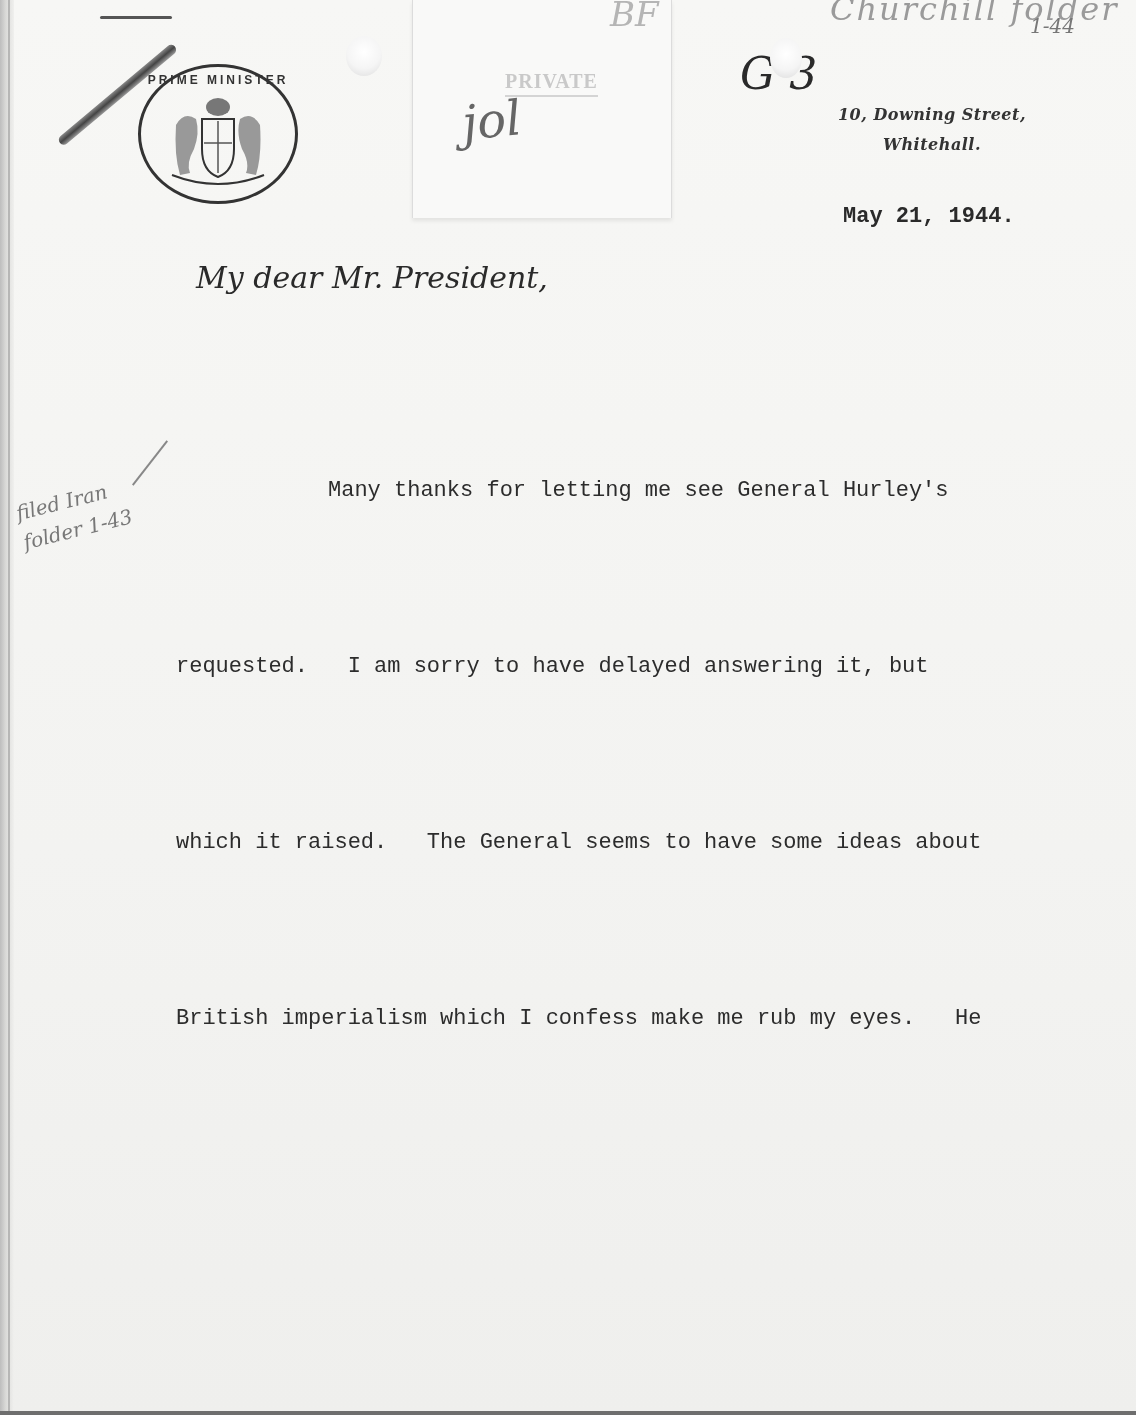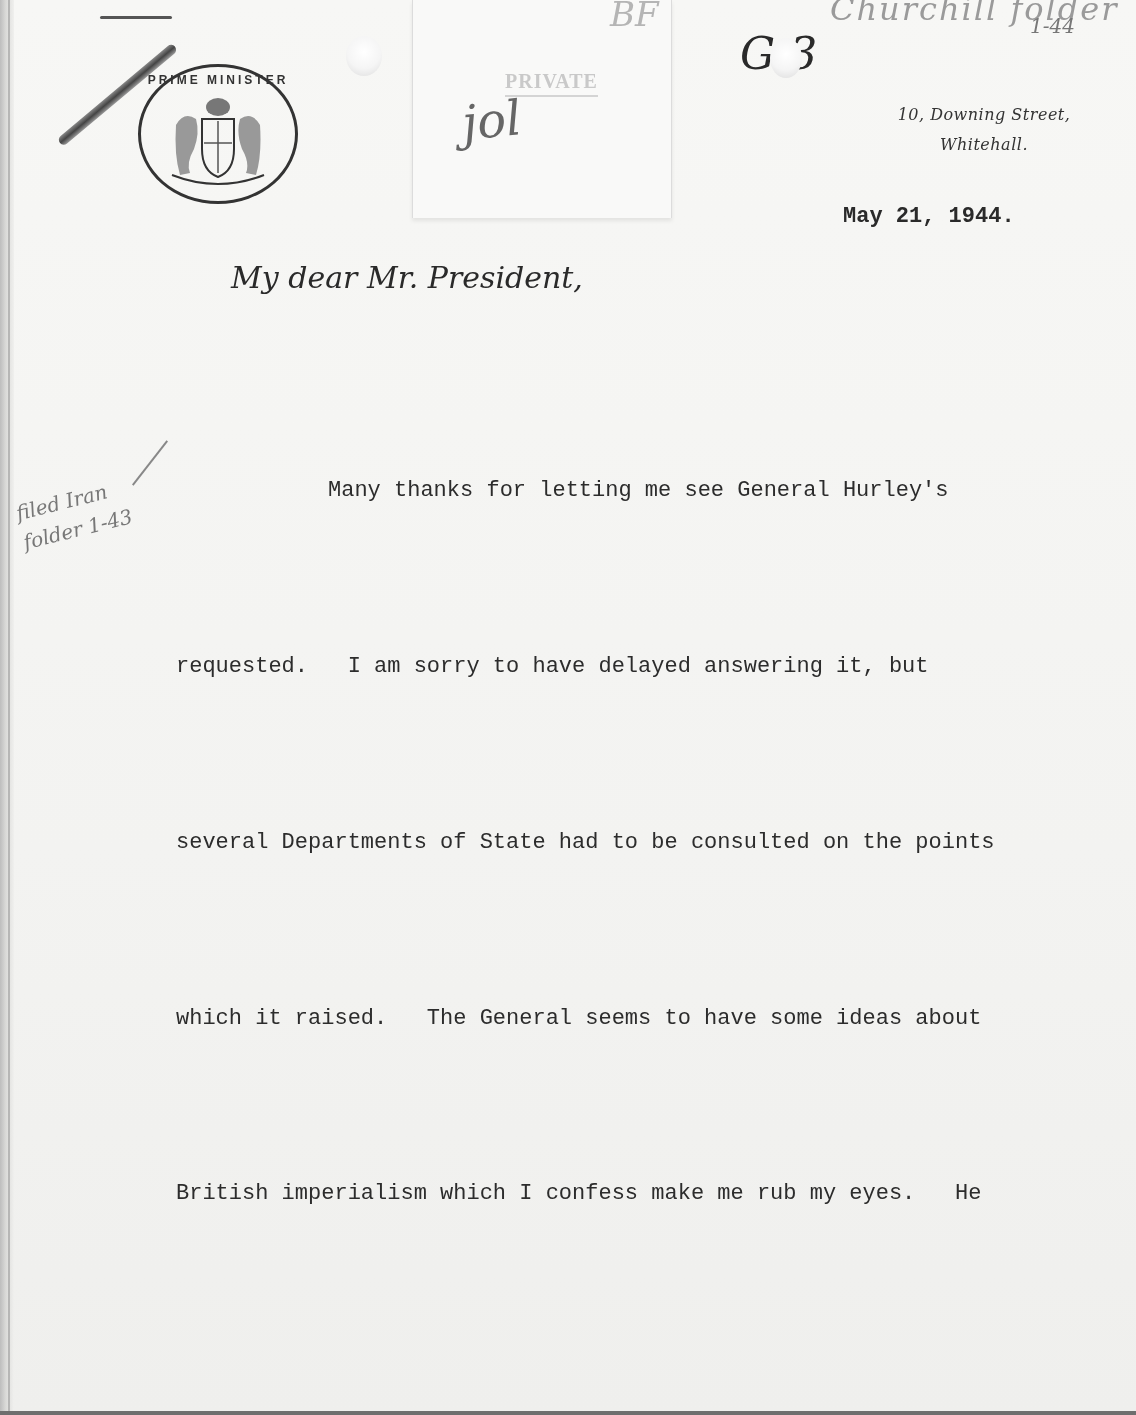--- a/index.html
+++ b/index.html
@@ -56,40 +56,40 @@
       position: absolute; left: 138px; top: 64px; width: 154px; height: 134px;
       border: 3px solid #333; border-radius: 50%;
     }
     .seal-text {
       position: absolute; left: 0; top: 6px; width: 100%; text-align: center;
       font-family: "Liberation Sans", "DejaVu Sans", sans-serif;
       font-size: 12px; letter-spacing: 3px; color: #333; font-weight: bold;
     }
     .seal svg { position: absolute; left: 17px; top: 18px; }
     .address {
-      position: absolute; left: 879px; top: 100px; width: 210px; text-align: center;
+      position: absolute; left: 827px; top: 100px; width: 210px; text-align: center;
       font-family: "DejaVu Serif", "Liberation Serif", serif; font-size: 16px; color: #333; line-height: 30px;
-      font-weight: normal;
+      font-weight: bold;
     }
     .address div { font-style: italic; letter-spacing: .5px; }
     .date {
       position: absolute; left: 843px; top: 204px;
       font-size: 22px; color: #2a2a2a; font-weight: bold;
     }
     .hand {
       position: absolute;
       font-family: "DejaVu Serif", "Liberation Serif", serif;
       font-style: italic; color: #3a3a3a;
     }
-    .hand.g3 { left: 740px; top: 28px; font-size: 44px; color: #2a2a2a; }
+    .hand.g3 { left: 740px; top: 48px; font-size: 44px; color: #2a2a2a; }
     .hand.jol { left: 462px; top: 92px; font-size: 48px; color: #666; transform: rotate(-6deg); }
     .hand.top1 { left: 610px; top: -6px; font-size: 34px; color: #b5b5b5; }
     .hand.top2 { left: 830px; top: -10px; font-size: 32px; color: #9a9a9a; letter-spacing: 2px; }
     .hand.top3 { left: 1030px; top: 14px; font-size: 20px; color: #777; }
-    .hand.salutation { left: 196px; top: 260px; font-size: 30px; color: #2a2a2a; margin-left: 35px; }
+    .hand.salutation { left: 196px; top: 260px; font-size: 30px; color: #2a2a2a; }
     .hand.margin { left: 18px; top: 480px; font-size: 20px; color: #777; line-height: 30px; transform: rotate(-14deg); }
     .margin-stroke {
       position: absolute; left: 122px; top: 462px; width: 56px; height: 2px; background: #888; transform: rotate(-52deg);
     }
     .body-text {
       position: absolute; left: 176px; top: 345px; width: 960px;
       font-size: 22px; line-height: 58.6px; white-space: pre; color: #2c2c2c;
     }
     .body-text .line { height: 58.6px; }
     .body-text .indent { padding-left: 152px; }
@@ -137,21 +137,20 @@
   <div class="date">May 21, 1944.</div>
 
   <div class="hand salutation">My dear Mr. President,</div>
 
   <div class="margin-stroke"></div>
   <div class="hand margin" style="width:150px; white-space:normal;">filed Iran folder 1-43</div>
 
   <div class="body-text">
     <div class="line indent">Many thanks for letting me see General Hurley's</div>
     <div class="line">requested.   I am sorry to have delayed answering it, but</div>
-    <div class="line">several Departments of State had to be consulted on the points</div>
     <div class="line">which it raised.   The General seems to have some ideas about</div>
     <div class="line">British imperialism which I confess make me rub my eyes.   He</div>
     
     
     
     
     
     
     
     

